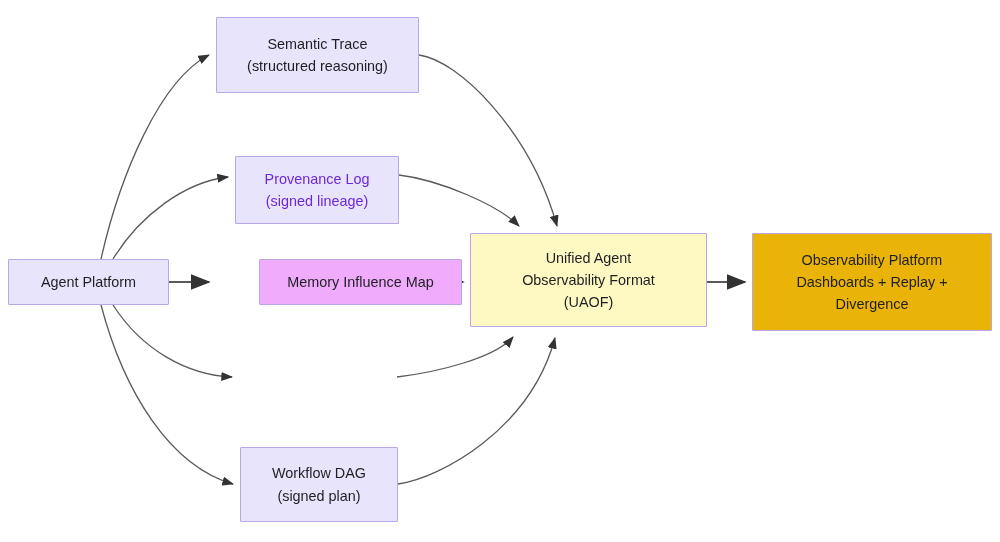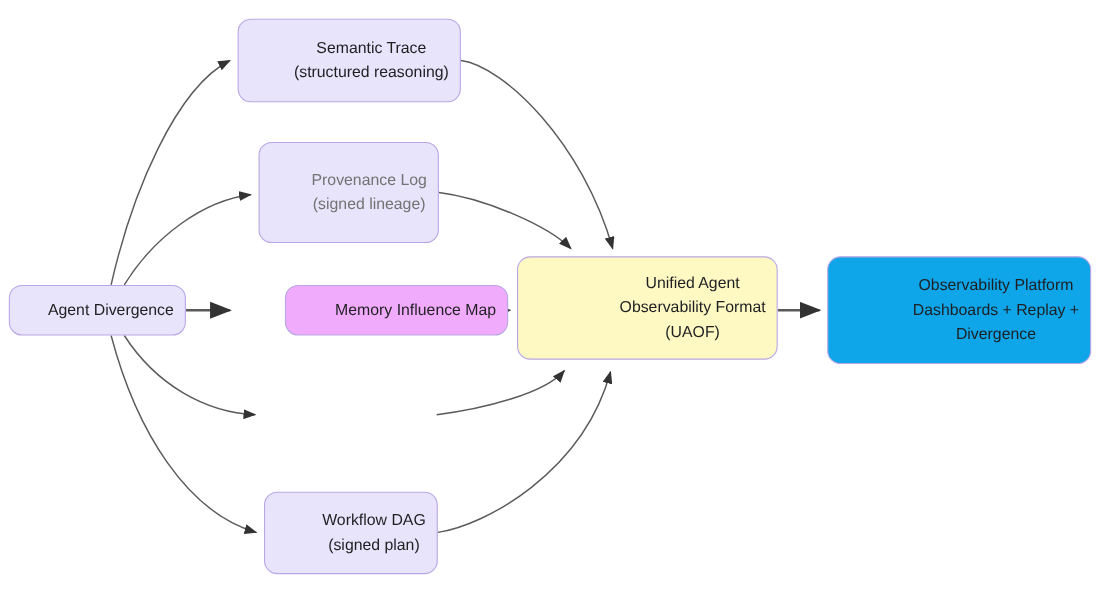--- a/index.html
+++ b/index.html
@@ -23,24 +23,24 @@
     top: 0;
     width: 1000px;
     height: 542px;
     pointer-events: none;
   }
   .node {
     position: absolute;
     box-sizing: border-box;
     background: #e7e4fb;
     border: 1.6px solid #b9a6e6;
-    border-radius: 12px;
+    border-radius: 1px;
     display: flex;
     align-items: center;
-    justify-content: flex-end;
+    justify-content: center;
     text-align: center;
     color: #1f1f22;
     font-size: 14.4px;
     line-height: 1.55;
     z-index: 2;
   }
   .node .label {
     padding: 0 10px;
     white-space: pre-line;
   }
@@ -65,48 +65,48 @@
         <path d="M 419 55 C 458 60 530 130 557 226" fill="none" stroke="#5a5a5a" stroke-width="1.3" stroke-linecap="butt" marker-end="url(#arrowhead)"></path>
         <path d="M 399 175 C 440 180 498 205 519 226" fill="none" stroke="#5a5a5a" stroke-width="1.3" stroke-linecap="butt" marker-end="url(#arrowhead)"></path>
         <path d="M 419 282 L 463 282" fill="none" stroke="#5a5a5a" stroke-width="2.2" stroke-linecap="butt" marker-end="url(#arrowhead)"></path>
         <path d="M 397 377 C 438 372 495 358 513 337" fill="none" stroke="#5a5a5a" stroke-width="1.3" stroke-linecap="butt" marker-end="url(#arrowhead)"></path>
         <path d="M 398 484 C 440 478 530 430 555 338" fill="none" stroke="#5a5a5a" stroke-width="1.3" stroke-linecap="butt" marker-end="url(#arrowhead)"></path>
         <path d="M 707 282 L 745 282" fill="none" stroke="#5a5a5a" stroke-width="2.2" stroke-linecap="butt" marker-end="url(#arrowhead)"></path>
       </g>
   </svg>
 
   <div class="node" style="left: 8px; top: 259px; width: 161px; height: 46px; background: rgb(231, 228, 251); border-color: rgb(185, 166, 230); color: rgb(31, 31, 34);">
-    <span class="label">Agent Divergence</span>
+    <span class="label">Agent Platform</span>
   </div>
 
   <div class="node" style="left: 216px; top: 17px; width: 203px; height: 76px; background: rgb(231, 228, 251); border-color: rgb(185, 166, 230); color: rgb(31, 31, 34);">
     <span class="label">Semantic Trace
 (structured reasoning)</span>
   </div>
 
-  <div class="node" style="left: 235px; top: 129px; width: 164px; height: 92px; background: rgb(231, 228, 251); border-color: rgb(185, 166, 230); color: #737373;">
+  <div class="node" style="left: 235px; top: 156px; width: 164px; height: 68px; background: rgb(231, 228, 251); border-color: rgb(185, 166, 230); color: #6d28d9;">
     <span class="label">Provenance Log
 (signed lineage)</span>
   </div>
 
   <div class="node" style="left: 216px; top: 259px; width: 203px; height: 46px; background: #f0abfc; border-color: rgb(185, 166, 230); color: rgb(31, 31, 34); margin-left: 43px;">
     <span class="label">Memory Influence Map</span>
   </div>
 
 
   <div class="node" style="left: 240px; top: 447px; width: 158px; height: 75px; background: rgb(231, 228, 251); border-color: rgb(185, 166, 230); color: rgb(31, 31, 34);">
     <span class="label">Workflow DAG
 (signed plan)</span>
   </div>
 
   <div class="node" style="left: 470px; top: 233px; width: 237px; height: 94px; background: #fef9c3; border-color: rgb(185, 166, 230); color: rgb(31, 31, 34);">
     <span class="label">Unified Agent
 Observability Format
 (UAOF)</span>
   </div>
 
-  <div class="node" style="left: 752px; top: 233px; width: 240px; height: 98px; background: #0ea5e9; border-color: rgb(185, 166, 230); color: rgb(31, 31, 34);">
+  <div class="node" style="left: 752px; top: 233px; width: 240px; height: 98px; background: #eab308; border-color: rgb(185, 166, 230); color: rgb(31, 31, 34);">
     <span class="label">Observability Platform
 Dashboards + Replay +
 Divergence</span>
   </div>
 
 </div>
 
 </body></html>

